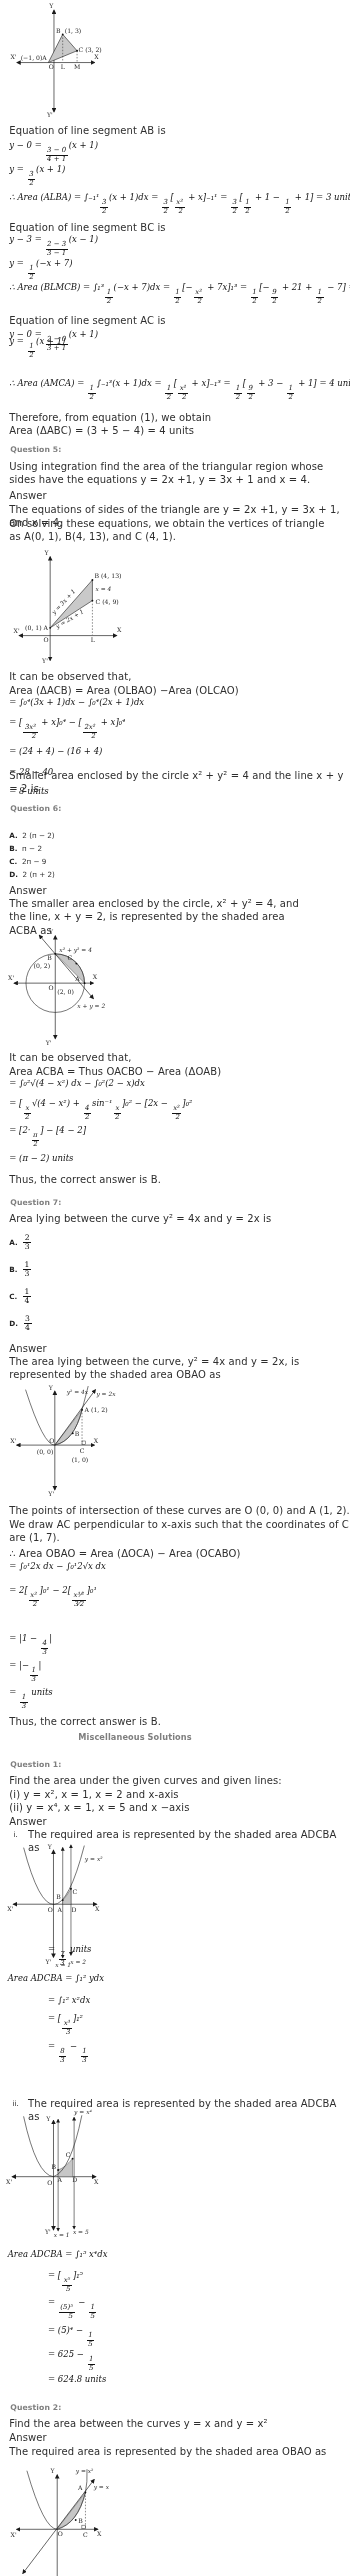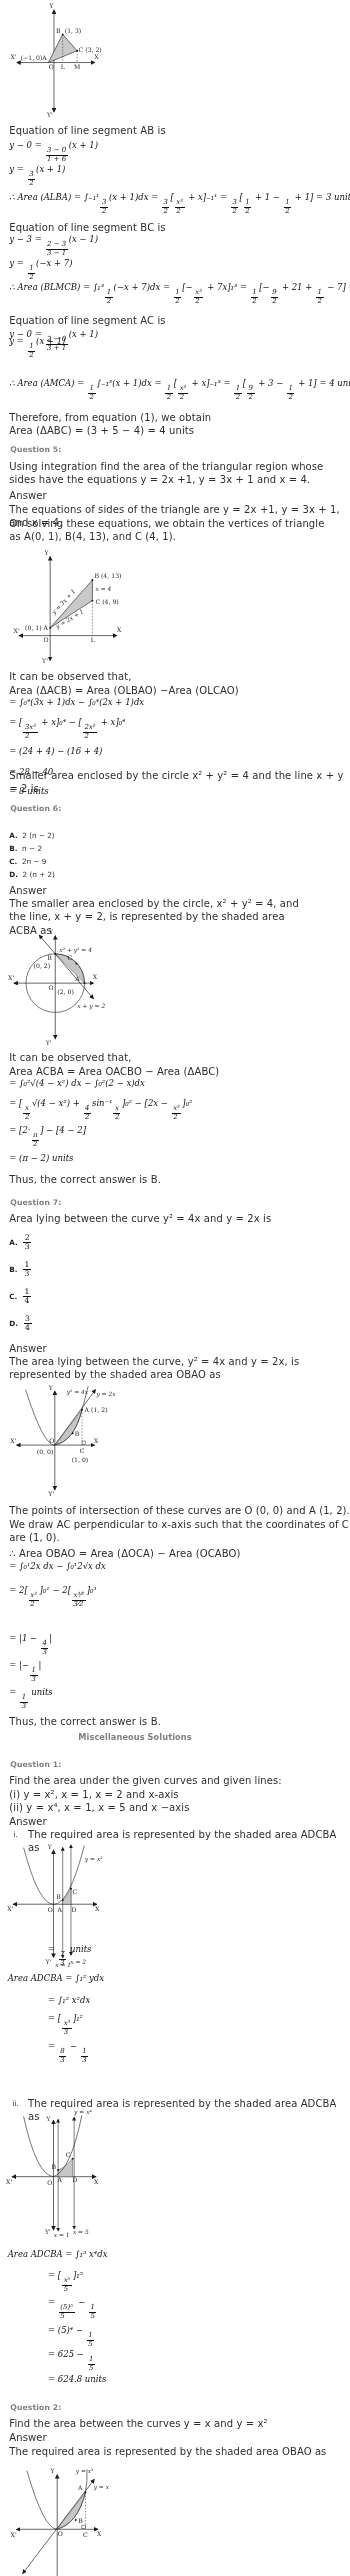--- a/index.html
+++ b/index.html
@@ -3,21 +3,21 @@
 <meta charset="utf-8">
 <style>
   html,body{margin:0;padding:0}
   body{width:350px;height:2611px;position:relative;background:#ffffff;
        font-family:"DejaVu Sans",sans-serif;color:#2e2e2e;overflow:hidden}
   .blk{position:absolute}
   .p{font-size:10px;line-height:13.4px;letter-spacing:0.1px}
   .h{font-size:7.7px;font-weight:bold;color:#7f7f7f;letter-spacing:0.1px}
   .center{text-align:center}
   .math{font-family:"DejaVu Serif",serif;font-style:italic;font-size:8.5px;color:#111;white-space:nowrap}
-  .frac{display:inline-flex;flex-direction:column;align-items:flex-start;vertical-align:-0.6em;
+  .frac{display:inline-flex;flex-direction:column;align-items:flex-end;vertical-align:-0.6em;
         margin:0 1px;line-height:1.1;font-size:.82em}
   .fn{border-bottom:0.6px solid #111;padding:0 1.5px;text-align:center}
   .fd{padding:0 1.5px;text-align:center}
   .opt{font-size:7.2px;display:flex;gap:4.6px;align-items:center}
   .ol{font-weight:bold;color:#222}
   .mathf{font-family:"DejaVu Serif",serif;font-size:7.7px;color:#111}
   .roman{font-size:7.2px}
   svg{position:absolute;overflow:visible}
   svg text{font-family:"DejaVu Serif",serif;font-size:12px;fill:#1c1c1c;font-style:normal}
   svg text.it{font-style:italic;font-size:11.5px}
@@ -54,21 +54,21 @@
   <text x="188" y="116" text-anchor="middle">X</text>
   <text x="100" y="135" text-anchor="middle">O</text>
   <text x="122" y="135" text-anchor="middle">L</text>
   <text x="150" y="135" text-anchor="middle">M</text>
   <text x="97" y="229" text-anchor="middle">Y'</text>
 </svg>
 
 <div class="blk p" style="left:9.3px;top:124px">Equation of line segment AB is</div>
 <div class="blk math" style="left:9.3px;top:140px">y − 0 = <span class="frac">
       <span class="fn">3 − 0</span>
-      <span class="fd">1 + 6</span>
+      <span class="fd">4 + 1</span>
     </span>(x + 1)</div>
 <div class="blk math" style="left:9.3px;top:164px">y = <span class="frac">
       <span class="fn">3</span>
       <span class="fd">2</span>
     </span>(x + 1)</div>
 <div class="blk math" style="left:9.3px;top:192px">∴ Area (ALBA) = ∫₋₁¹<span class="frac">
       <span class="fn">3</span>
       <span class="fd">2</span>
     </span>(x + 1)dx = <span class="frac">
       <span class="fn">3</span>
@@ -243,21 +243,21 @@
   <text x="22" y="1901" text-anchor="middle">X'</text>
   <text x="185" y="1900" text-anchor="middle">X</text>
   <text x="100" y="1922" text-anchor="middle">O</text>
   <text x="151" y="1903" text-anchor="middle">A</text>
   <text x="128" y="1930" text-anchor="middle">(2, 0)</text>
   <text class="it" x="151" y="1957">x + y = 2</text>
   <text x="95" y="2028" text-anchor="middle">Y'</text>
 </svg>
 
 <div class="blk p" style="left:9.3px;top:1051px">It can be observed that,</div>
-<div class="blk p" style="left:9.3px;top:1065px">Area ACBA = Area OACBO − Area (ΔABC)</div>
+<div class="blk p" style="left:9.3px;top:1065px">Area ACBA = Thus OACBO − Area (ΔOAB)</div>
 <div class="blk math" style="left:9.3px;top:1078px">= ∫₀²√(4 − x²) dx − ∫₀²(2 − x)dx</div>
 <div class="blk math" style="left:9.3px;top:1098px">= [<span class="frac">
       <span class="fn">x</span>
       <span class="fd">2</span>
     </span>√(4 − x²) + <span class="frac">
       <span class="fn">4</span>
       <span class="fd">2</span>
     </span>sin⁻¹<span class="frac">
       <span class="fn">x</span>
       <span class="fd">2</span>
@@ -335,21 +335,21 @@
   <text x="101" y="2801" text-anchor="middle">O</text>
   <text x="88" y="2823" text-anchor="middle">(0, 0)</text>
   <text x="160" y="2821" text-anchor="middle">C</text>
   <text x="156" y="2837" text-anchor="middle">(1, 0)</text>
   <text x="26" y="2800" text-anchor="middle">X'</text>
   <text x="187" y="2800" text-anchor="middle">X</text>
   <text x="100" y="2905" text-anchor="middle">Y'</text>
 </svg>
 
 <div class="blk p" style="left:9.3px;top:1504px">The points of intersection of these curves are O (0, 0) and A (1, 2).</div>
-<div class="blk p" style="left:9.3px;top:1518px">We draw AC perpendicular to x-axis such that the coordinates of C are (1, 0).</div>
+<div class="blk p" style="left:9.3px;top:1518px">We draw AC perpendicular to x-axis such that the coordinates of C are (1, 7).</div>
 <div class="blk p" style="left:9.3px;top:1547px">∴ Area OBAO = Area (ΔOCA) − Area (OCABO)</div>
 <div class="blk math" style="left:9.3px;top:1561px">= ∫₀¹2x dx − ∫₀¹2√x dx</div>
 <div class="blk math" style="left:9.3px;top:1585px">= 2[<span class="frac">
       <span class="fn">x²</span>
       <span class="fd">2</span>
     </span>]₀¹ − 2[<span class="frac">
       <span class="fn">x³⁄²</span>
       <span class="fd">3⁄2</span>
     </span>]₀¹</div>
 <div class="blk math" style="left:9.3px;top:1633px">= |1 − <span class="frac">

